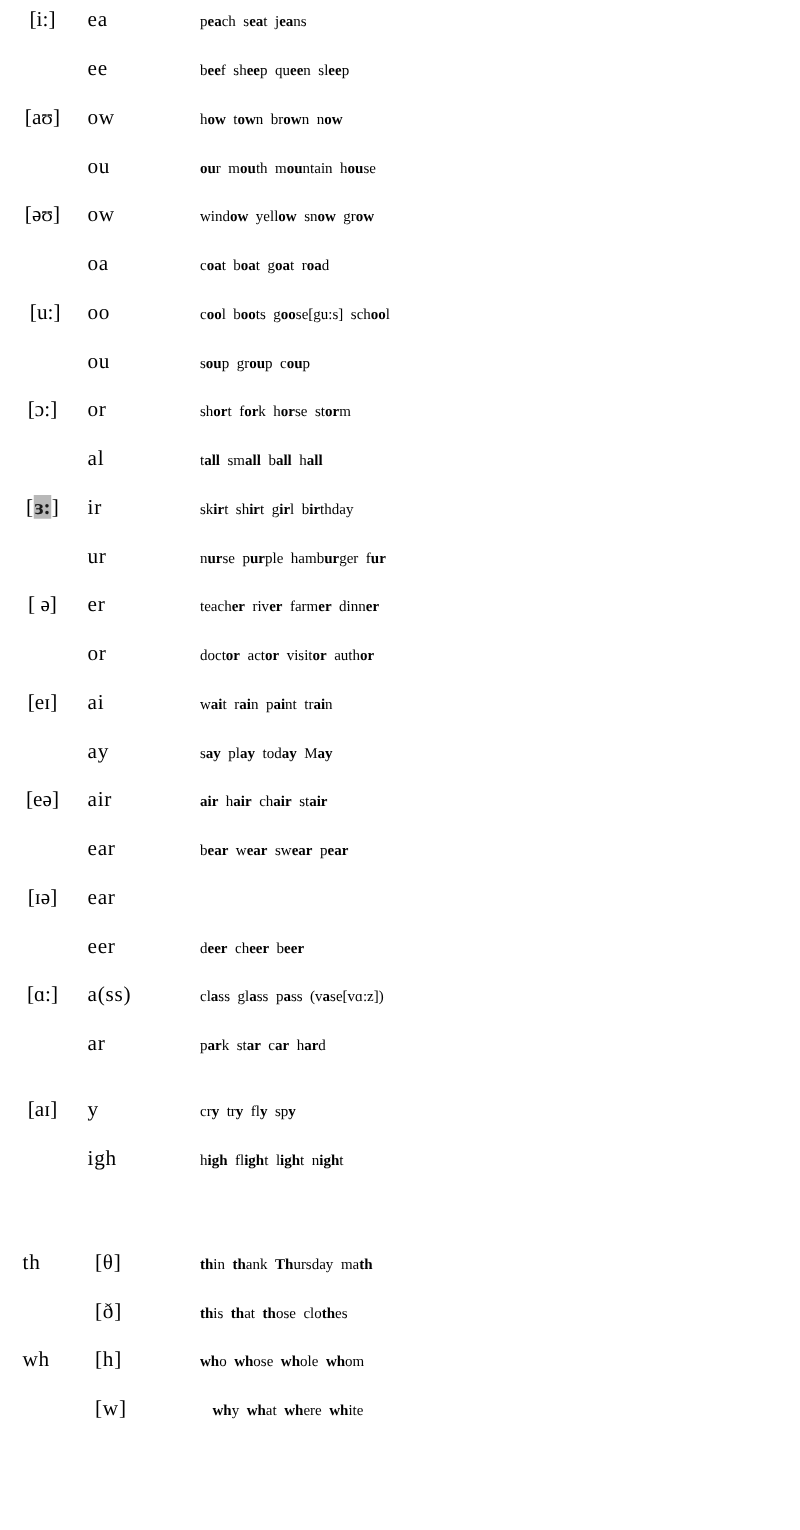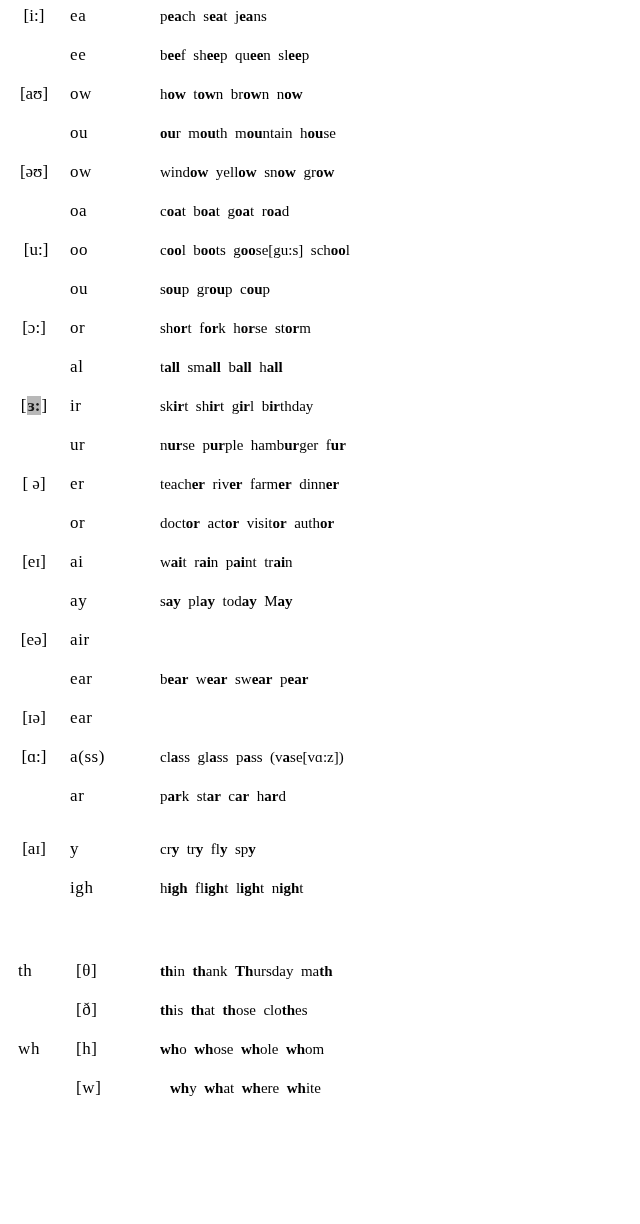--- a/index.html
+++ b/index.html
@@ -40,21 +40,21 @@
   .col-spelling {
     width: 92px;
     flex: 0 0 92px;
     padding-left: 2px;
     box-sizing: border-box;
     font-size: 17px;
     letter-spacing: 0.6px;
   }
   .col-examples {
     flex: 1 1 auto;
-    font-size: 15px;
+    font-size: 12px;
     white-space: pre;
   }
 
   
   .row.consonant .col-symbol {
     text-align: left;
     padding-left: 18px;
     box-sizing: border-box;
     letter-spacing: 0.6px;
   }
@@ -161,29 +161,35 @@
         <div class="col-examples"><span class="word"><span class="seg-plain">w</span><span class="seg-bold">ai</span><span class="seg-plain">t</span></span>  <span class="word"><span class="seg-plain">r</span><span class="seg-bold">ai</span><span class="seg-plain">n</span></span>  <span class="word"><span class="seg-plain">p</span><span class="seg-bold">ai</span><span class="seg-plain">nt</span></span>  <span class="word"><span class="seg-plain">tr</span><span class="seg-bold">ai</span><span class="seg-plain">n</span></span></div>
       </div>
       <div class="row">
         <div class="col-symbol"></div>
         <div class="col-spelling">ay</div>
         <div class="col-examples"><span class="word"><span class="seg-plain">s</span><span class="seg-bold">ay</span></span>  <span class="word"><span class="seg-plain">pl</span><span class="seg-bold">ay</span></span>  <span class="word"><span class="seg-plain">tod</span><span class="seg-bold">ay</span></span>  <span class="word"><span class="seg-plain">M</span><span class="seg-bold">ay</span></span></div>
       </div>
       <div class="row">
         <div class="col-symbol">[eə]</div>
         <div class="col-spelling">air</div>
+        <div class="col-examples"><span class="word"><span class="seg-bold">air</span></span>  <span class="word"><span class="seg-plain">h</span><span class="seg-bold">air</span></span>  <span class="word"><span class="seg-plain">ch</span><span class="seg-bold">air</span></span>  <span class="word"><span class="seg-plain">st</span><span class="seg-bold">air</span></span></div>
       </div>
       <div class="row">
         <div class="col-symbol"></div>
         <div class="col-spelling">ear</div>
         <div class="col-examples"><span class="word"><span class="seg-plain">b</span><span class="seg-bold">ear</span></span>  <span class="word"><span class="seg-plain">w</span><span class="seg-bold">ear</span></span>  <span class="word"><span class="seg-plain">sw</span><span class="seg-bold">ear</span></span>  <span class="word"><span class="seg-plain">p</span><span class="seg-bold">ear</span></span></div>
       </div>
       <div class="row">
         <div class="col-symbol">[ɪə]</div>
         <div class="col-spelling">ear</div>
+      </div>
+      <div class="row">
+        <div class="col-symbol"></div>
+        <div class="col-spelling">eer</div>
+        <div class="col-examples"><span class="word"><span class="seg-plain">d</span><span class="seg-bold">eer</span></span>  <span class="word"><span class="seg-plain">ch</span><span class="seg-bold">eer</span></span>  <span class="word"><span class="seg-plain">b</span><span class="seg-bold">eer</span></span></div>
       </div>
       <div class="row">
         <div class="col-symbol">[ɑ:]</div>
         <div class="col-spelling">a(ss)</div>
         <div class="col-examples"><span class="word"><span class="seg-plain">cl</span><span class="seg-bold">a</span><span class="seg-plain">ss</span></span>  <span class="word"><span class="seg-plain">gl</span><span class="seg-bold">a</span><span class="seg-plain">ss</span></span>  <span class="word"><span class="seg-plain">p</span><span class="seg-bold">a</span><span class="seg-plain">ss</span></span>  <span class="word"><span class="seg-plain">(v</span><span class="seg-bold">a</span><span class="seg-plain">se[vɑ:z])</span></span></div>
       </div>
       <div class="row">
         <div class="col-symbol"></div>
         <div class="col-spelling">ar</div>
         <div class="col-examples"><span class="word"><span class="seg-plain">p</span><span class="seg-bold">ar</span><span class="seg-plain">k</span></span>  <span class="word"><span class="seg-plain">st</span><span class="seg-bold">ar</span></span>  <span class="word"><span class="seg-plain">c</span><span class="seg-bold">ar</span></span>  <span class="word"><span class="seg-plain">h</span><span class="seg-bold">ar</span><span class="seg-plain">d</span></span></div>

